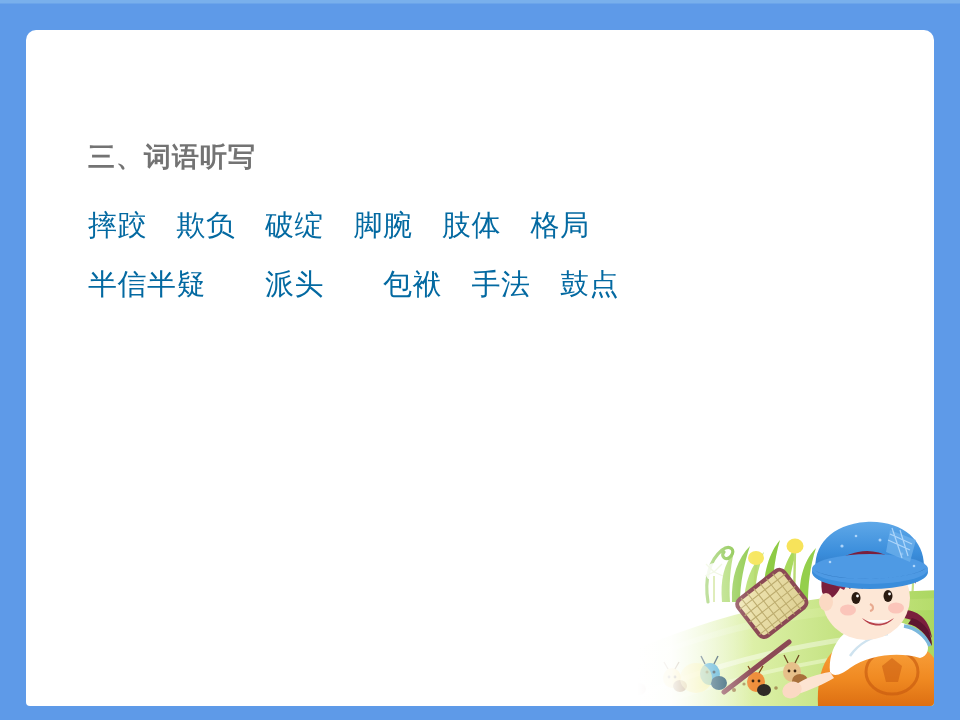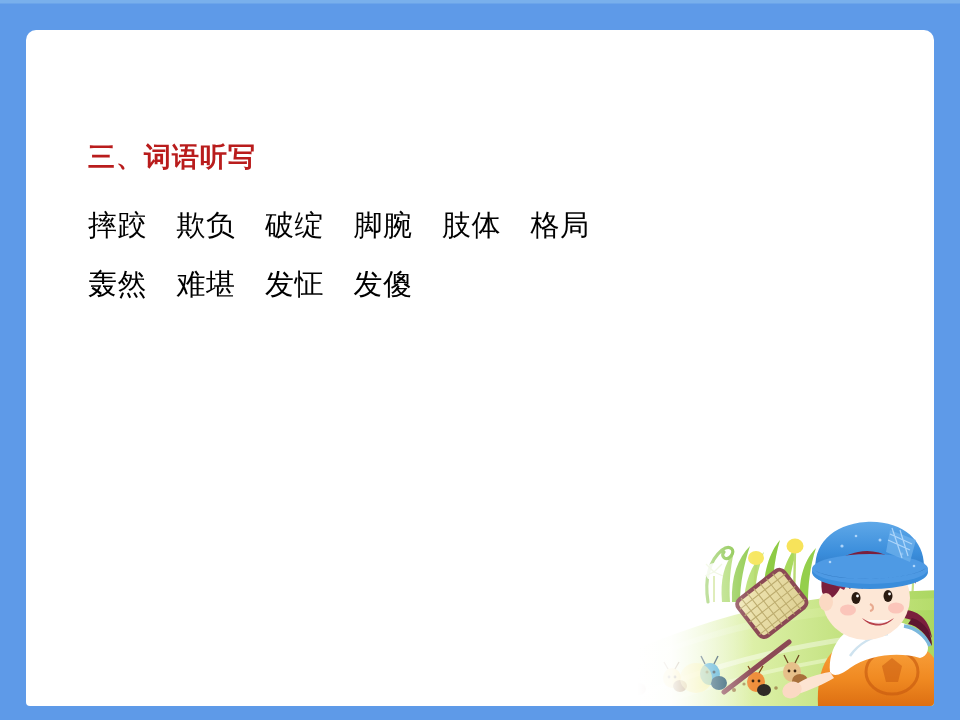--- a/index.html
+++ b/index.html
@@ -43,31 +43,31 @@
     top: 110px;
     width: 700px;
     z-index: 5;
   }
 
   #section-title {
     font-family: "DejaVu Sans", "Liberation Sans", sans-serif;
     font-weight: bold;
     font-size: 27px;
     line-height: 34px;
-    color: #b91c1c;
+    color: #737373;
     letter-spacing: 1px;
     margin: 0 0 22px 0;
     white-space: pre;
   }
 
   .word-line {
     font-family: "Liberation Serif", "DejaVu Serif", serif;
     font-size: 29px;
     line-height: 59px;
-    color: #000000;
+    color: #0369a1;
     letter-spacing: 0.5px;
     white-space: pre;
     margin: 0;
   }
 
   
   #illustration {
     position: absolute;
     right: 0;
     bottom: 0;
@@ -94,23 +94,23 @@
 
   <div id="panel">
 
     <div id="content">
 
       <div id="section-title">三、词语听写</div>
 
       <div class="word-line">摔跤　欺负　破绽　脚腕　肢体　格局</div>
 
 
-
-
-      <div class="word-line">轰然　难堪　发怔　发傻</div>
+      <div class="word-line">半信半疑　　派头　　包袱　手法　鼓点</div>
+
+
 
     </div>
 
     <div id="illustration">
       <svg viewBox="0 0 330 200" xmlns="http://www.w3.org/2000/svg">
         <defs>
           <linearGradient id="hillGrad" x1="0" y1="0" x2="1" y2="0">
             <stop offset="0%" stop-color="#ffffff"></stop>
             <stop offset="18%" stop-color="#f2fadf"></stop>
             <stop offset="45%" stop-color="#ddf0a8"></stop>

